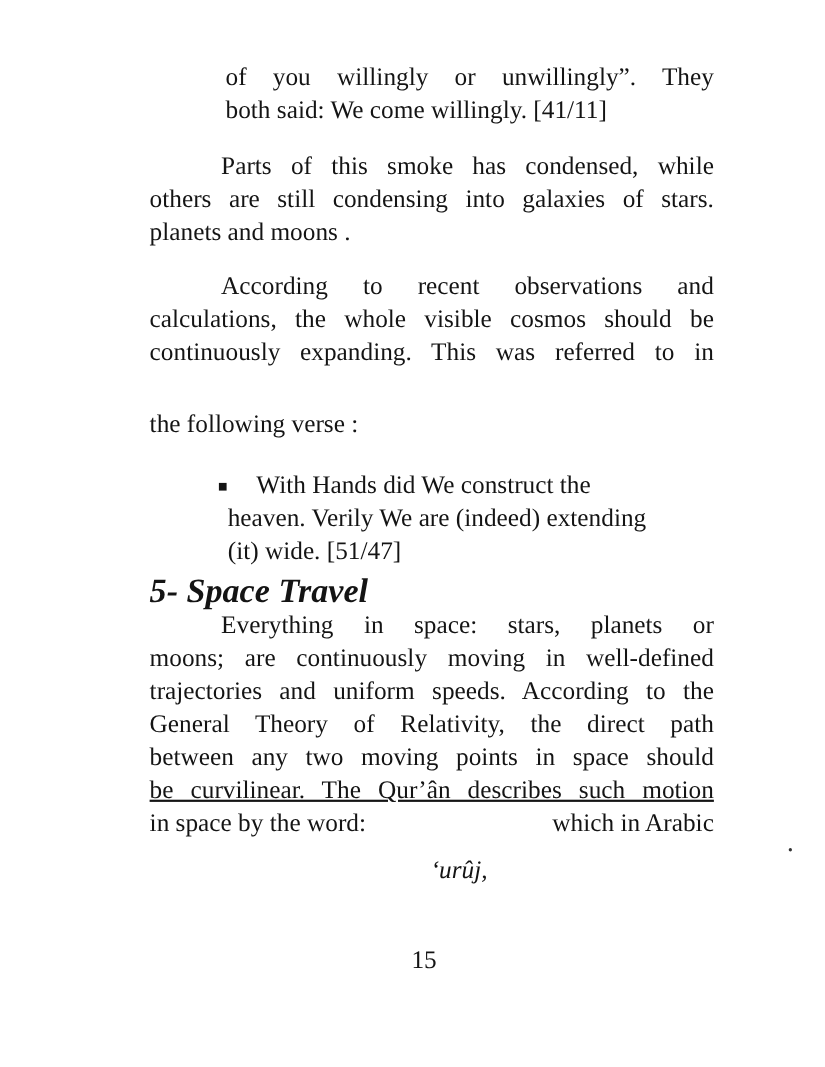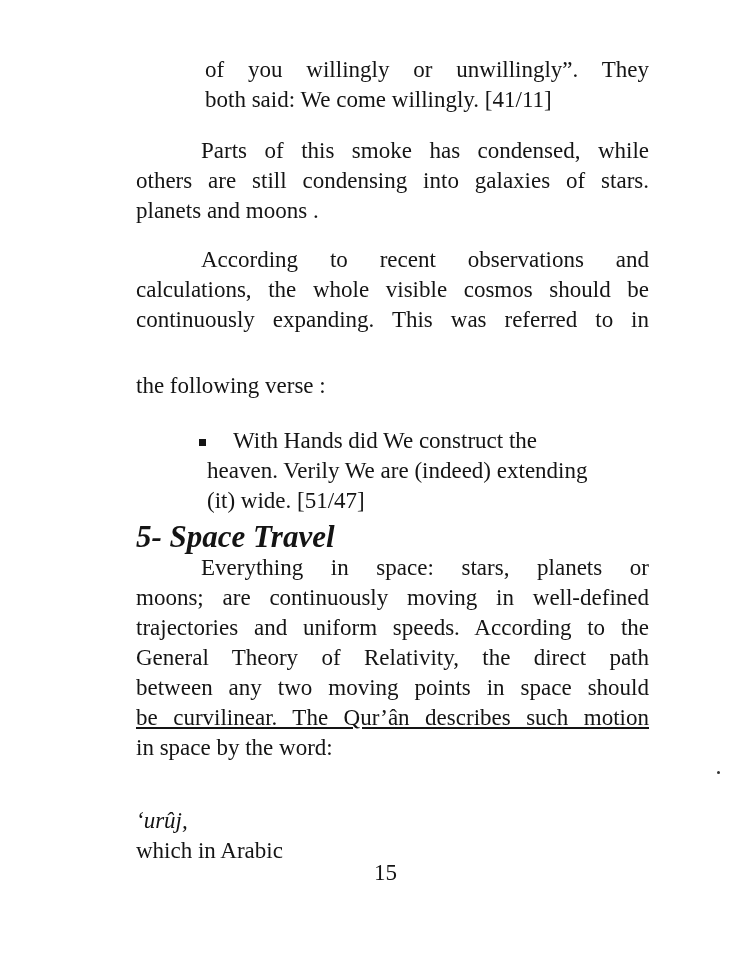--- a/index.html
+++ b/index.html
@@ -37,21 +37,21 @@
   <div class="line" style="left:207px; top:486px;">(it) wide.  [51/47]</div>
 
   <div class="heading">5- Space Travel</div>
 
   <div class="line just" style="left:201px; top:553px; width:448px;">Everything   in space: stars, planets or</div>
   <div class="line just" style="left:136px; top:583px; width:513px;">moons; are continuously moving in well-defined</div>
   <div class="line just" style="left:136px; top:613px; width:513px;">trajectories and uniform speeds. According to the</div>
   <div class="line just" style="left:136px; top:643px; width:513px;">General Theory of Relativity, the direct path</div>
   <div class="line just" style="left:136px; top:673px; width:513px;">between any two moving points in space should</div>
   <div class="line just" style="left:136px; top:703px; width:513px;text-decoration:underline;">be curvilinear. The Qur’ân describes such motion</div>
-  <div class="line" style="left:136px; top:733px; width:513px; display:flex; justify-content:space-between;flex-direction:column;">
+  <div class="line" style="left:136px; top:733px; width:513px; display:flex; justify-content:space-between;">
     <span>in space by the word: </span>
     <span class="ital">‘urûj,</span>
     <span> which in Arabic</span>
   </div>
 
   <div class="speck"></div>
 
   <div class="pagenum">15</div>
 </div>
 

